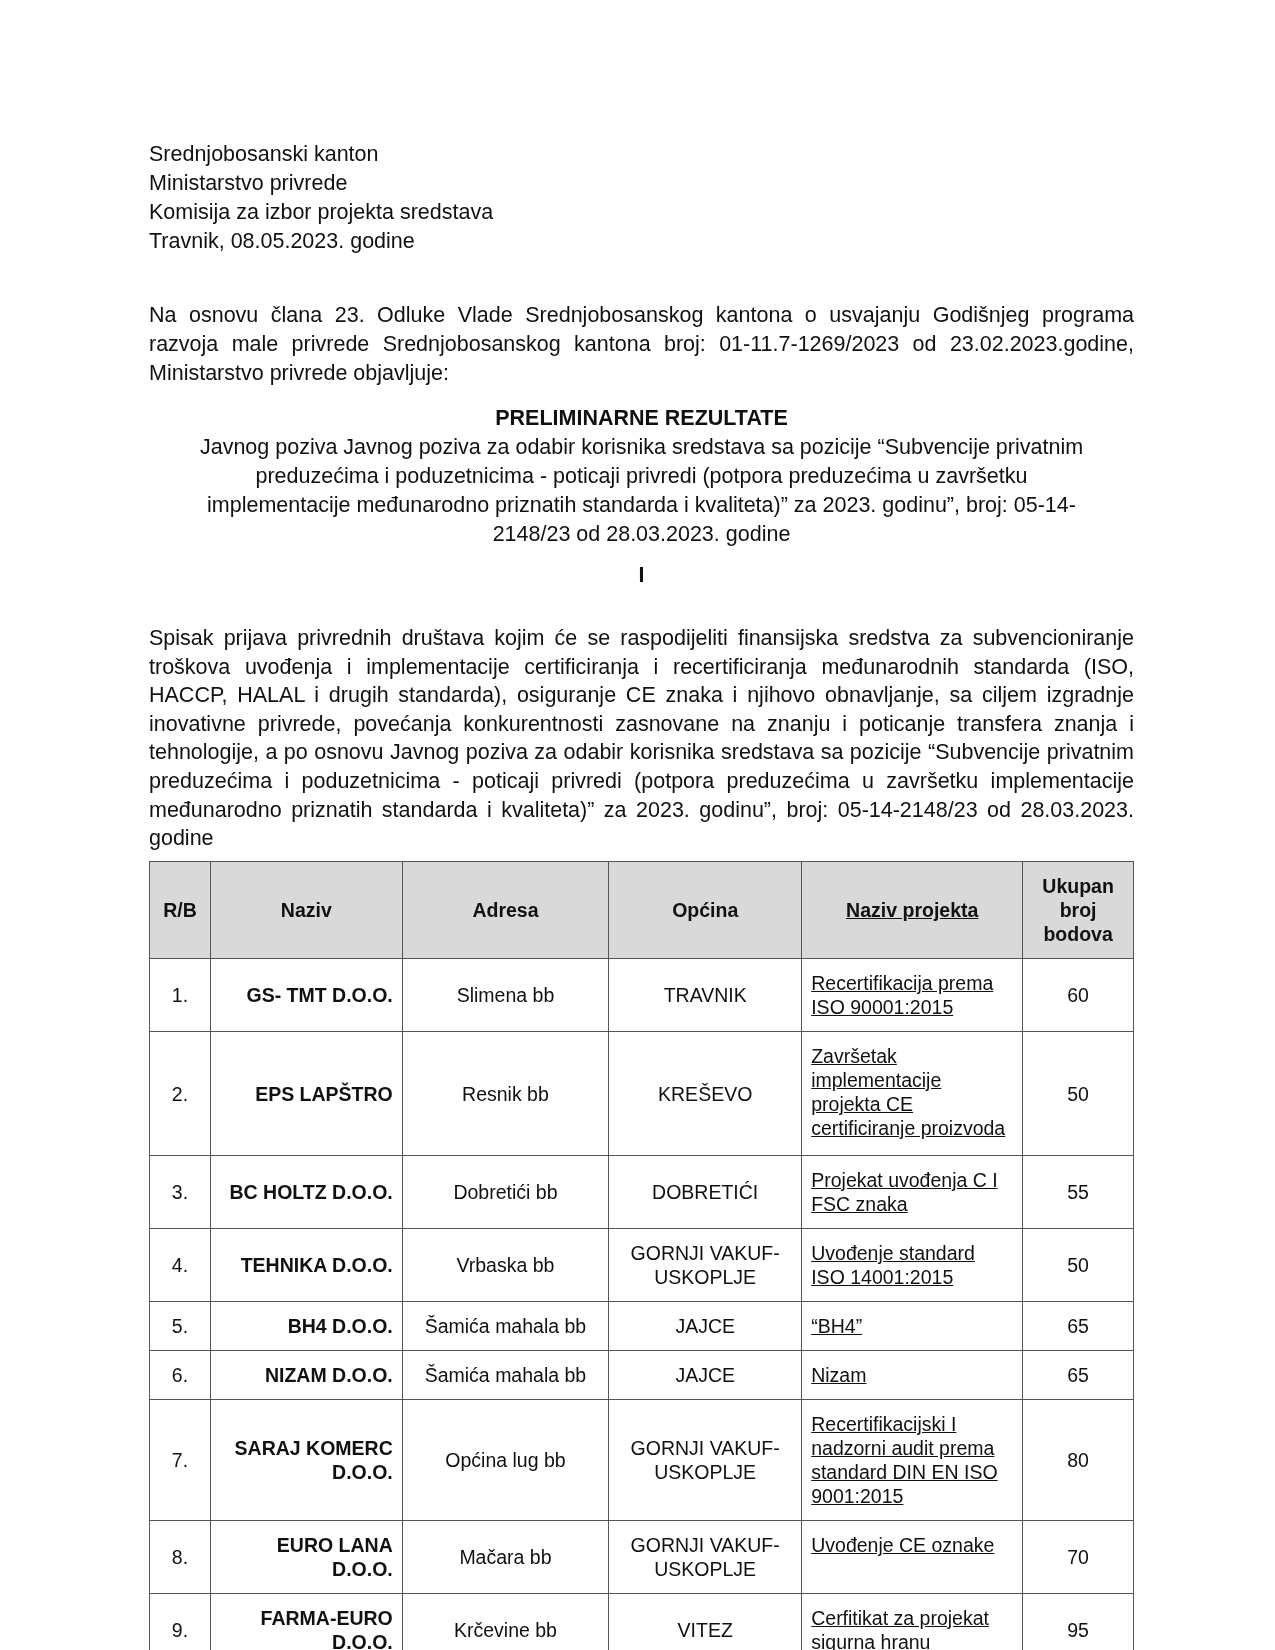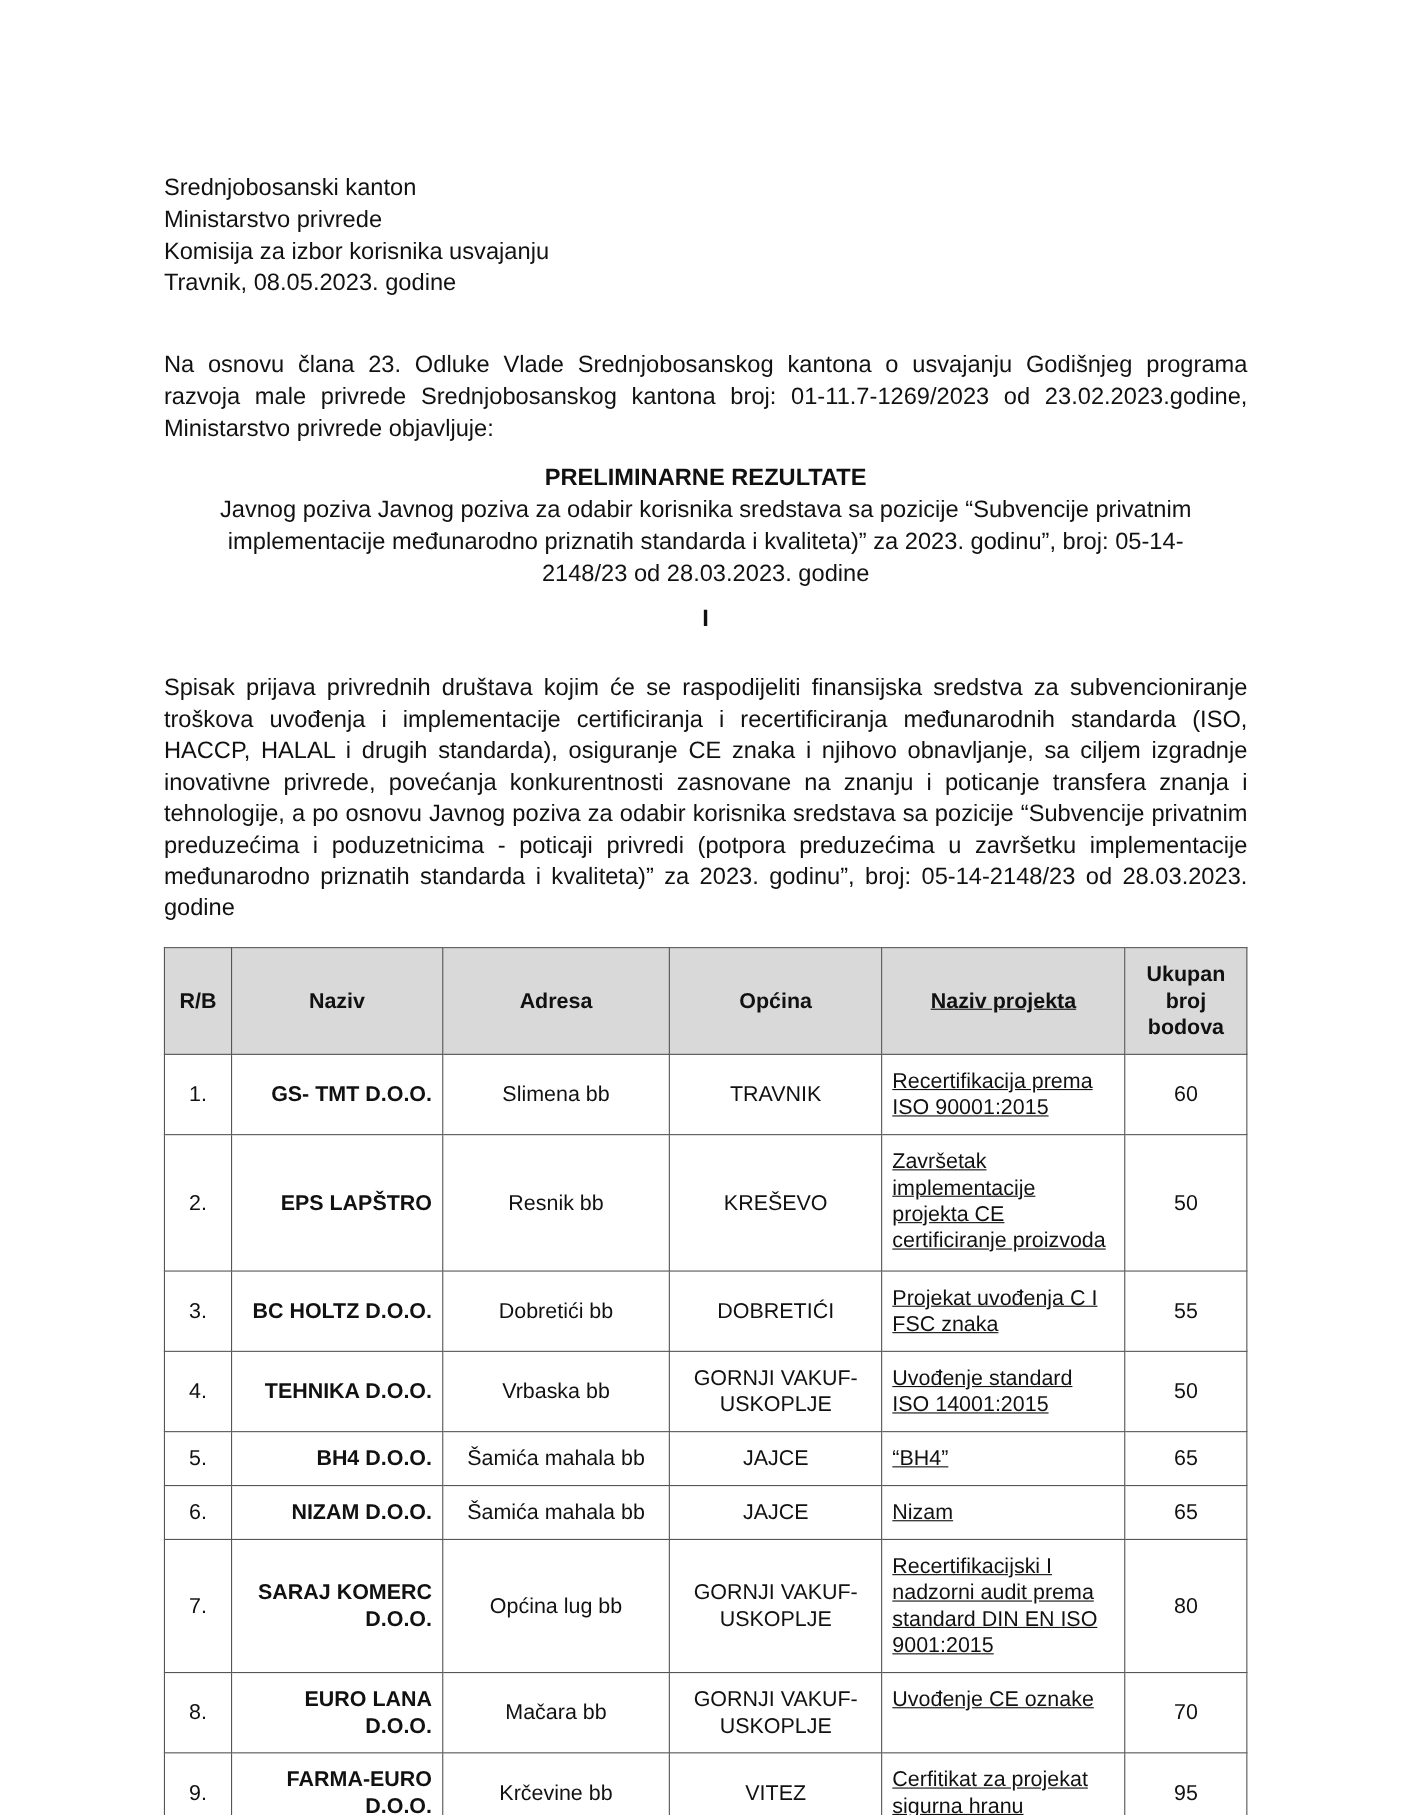--- a/index.html
+++ b/index.html
@@ -1,18 +1,18 @@
 <!DOCTYPE html>
 <html><head>
 <meta charset="utf-8">
 <style>
   html, body { margin: 0; padding: 0; background: #ffffff; }
   body { width: 1275px; height: 1650px; position: relative; overflow: hidden;
          font-family: "Liberation Sans", sans-serif; color: #111; }
-  .page { position: absolute; left: 149px; top: 156px; width: 985px; }
+  .page { position: absolute; left: 149px; top: 140px; width: 985px; }
   .header-block { font-size: 21.5px; line-height: 29px; }
   .header-block div { white-space: nowrap; }
   .intro { margin-top: 45px; font-size: 21.5px; line-height: 29px; text-align: justify; text-align-last: left; }
   .title-block { margin-top: 16px; text-align: center; font-size: 21.5px; line-height: 29px; }
   .title-block .main-title { font-weight: bold; }
   .section-mark { text-align: center; font-weight: bold; font-size: 21.5px; margin-top: 12px; line-height: 29px; }
   .body-para { margin-top: 34px; font-size: 21.5px; line-height: 28.6px; text-align: justify; }
   table.results { position: absolute; left: 149px; top: 861px; width: 985px;
                   border-collapse: collapse; font-size: 19.5px; }
   table.results th, table.results td { border: 1.5px solid #555; padding: 12px 9px; line-height: 24px; }
@@ -25,29 +25,30 @@
   .c-bodovi { width: 92px; text-align: center; }
   td.c-projekt { vertical-align: top; }
 </style>
 </head>
 <body>
 
 <div class="page">
   <div class="header-block">
     <div>Srednjobosanski kanton</div>
     <div>Ministarstvo privrede</div>
-    <div>Komisija za izbor korisnika usvajanju</div>
+    <div>Komisija za izbor projekta sredstava</div>
     <div>Travnik, 08.05.2023. godine</div>
   </div>
 
   <div class="intro">Na osnovu člana 23. Odluke Vlade Srednjobosanskog kantona o usvajanju Godišnjeg programa razvoja male privrede Srednjobosanskog kantona broj: 01-11.7-1269/2023 od 23.02.2023.godine, Ministarstvo privrede objavljuje:</div>
 
   <div class="title-block">
     <div class="main-title">PRELIMINARNE REZULTATE</div>
     <div>Javnog poziva Javnog poziva za odabir korisnika sredstava sa pozicije “Subvencije privatnim</div>
+    <div>preduzećima i poduzetnicima - poticaji privredi (potpora preduzećima u završetku</div>
     <div>implementacije međunarodno priznatih standarda i kvaliteta)” za 2023. godinu”, broj: 05-14-</div>
     <div>2148/23 od 28.03.2023. godine</div>
   </div>
 
   <div class="section-mark">I</div>
 
   <div class="body-para">Spisak prijava privrednih društava kojim će se raspodijeliti finansijska sredstva za subvencioniranje  troškova uvođenja i implementacije certificiranja i recertificiranja međunarodnih standarda (ISO, HACCP, HALAL i drugih standarda), osiguranje CE znaka i njihovo obnavljanje, sa ciljem izgradnje inovativne privrede, povećanja konkurentnosti zasnovane na znanju i poticanje transfera znanja i tehnologije, a po osnovu Javnog poziva za odabir korisnika sredstava sa pozicije “Subvencije privatnim preduzećima i poduzetnicima - poticaji privredi (potpora preduzećima u završetku implementacije međunarodno priznatih standarda i kvaliteta)” za 2023. godinu”, broj: 05-14-2148/23 od 28.03.2023. godine</div>
 </div>
 
 <table class="results">

